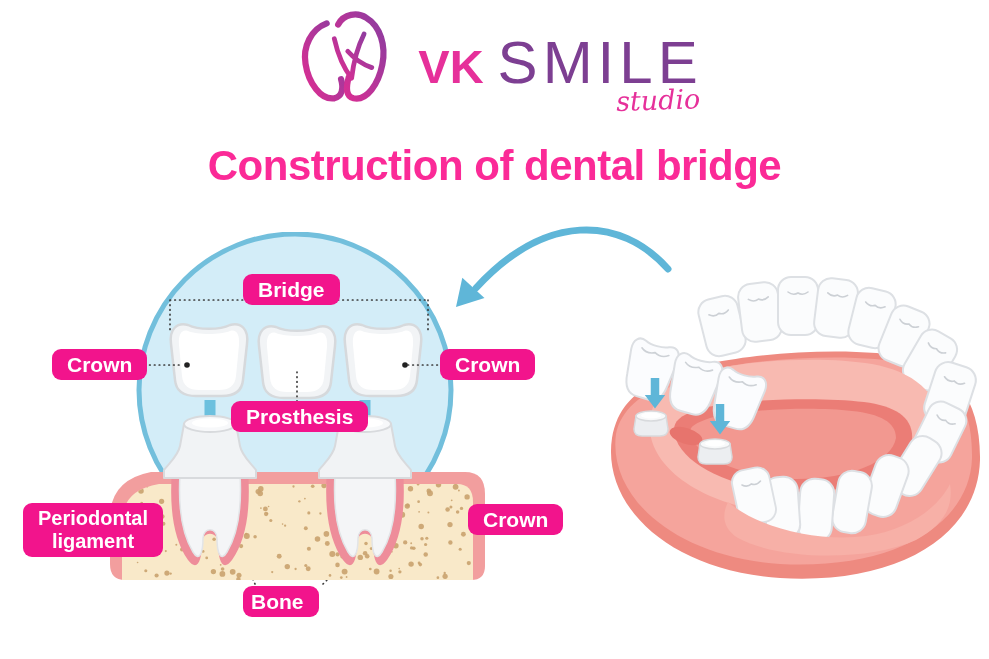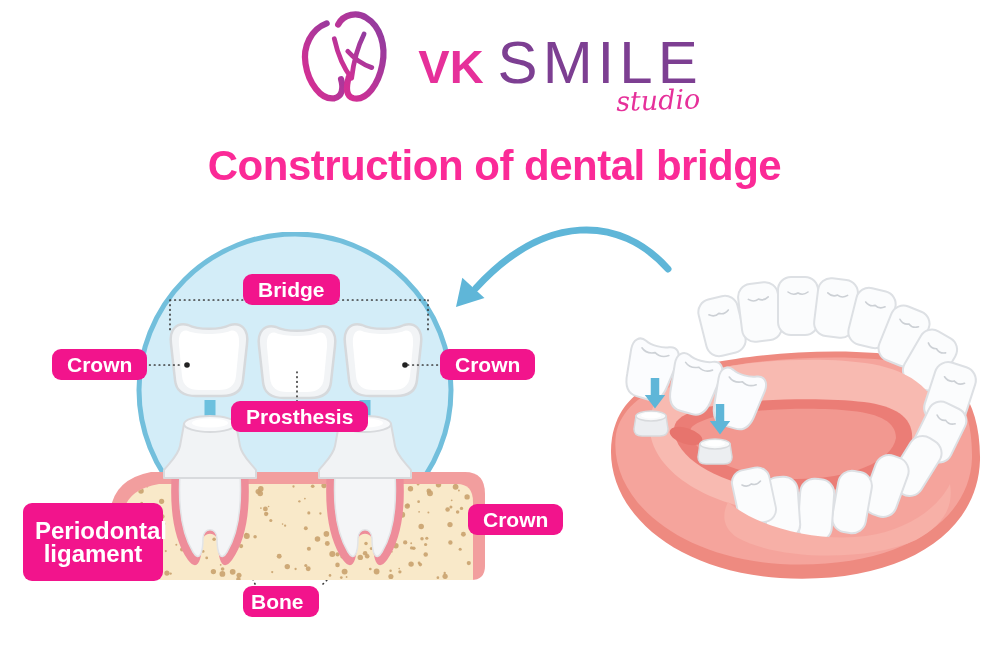--- a/index.html
+++ b/index.html
@@ -17,21 +17,21 @@
                color:var(--logo-pink,#e6309a);text-align:right;margin-top:-9px;
                padding-right:2px;transform:rotate(-2deg);}
   
   .title{position:absolute;left:0;right:0;top:142px;text-align:center;
          font-size:42px;font-weight:700;color:var(--title-pink,#fb2a97);
          letter-spacing:-0.5px;}
   
   .pill{position:absolute;background:var(--label-pink,#f2148c);color:#fff;
         font-weight:700;font-size:21px;line-height:25px;padding:3px 15px;
         border-radius:9px;white-space:nowrap;text-align:center;}
-  .pill.wrap{white-space:normal;width:116px;font-size:24px;line-height:23px;padding:16px 12px;}
+  .pill.wrap{white-space:normal;width:116px;font-size:20px;line-height:23px;padding:4px 12px;}
   #pill-bridge{left:243px;top:274px;}
   #pill-crown-left{left:52px;top:349px;}
   #pill-crown-right{left:440px;top:349px;}
   #pill-prosthesis{left:231px;top:401px;}
   #pill-periodontal{left:23px;top:503px;}
   #pill-cement{left:468px;top:504px;}
   #pill-bone{left:243px;top:586px;padding-left:8px;}
   svg{position:absolute;display:block;}
   #diagram-svg{left:55px;top:232px;}
   #curve-svg{left:440px;top:205px;}

